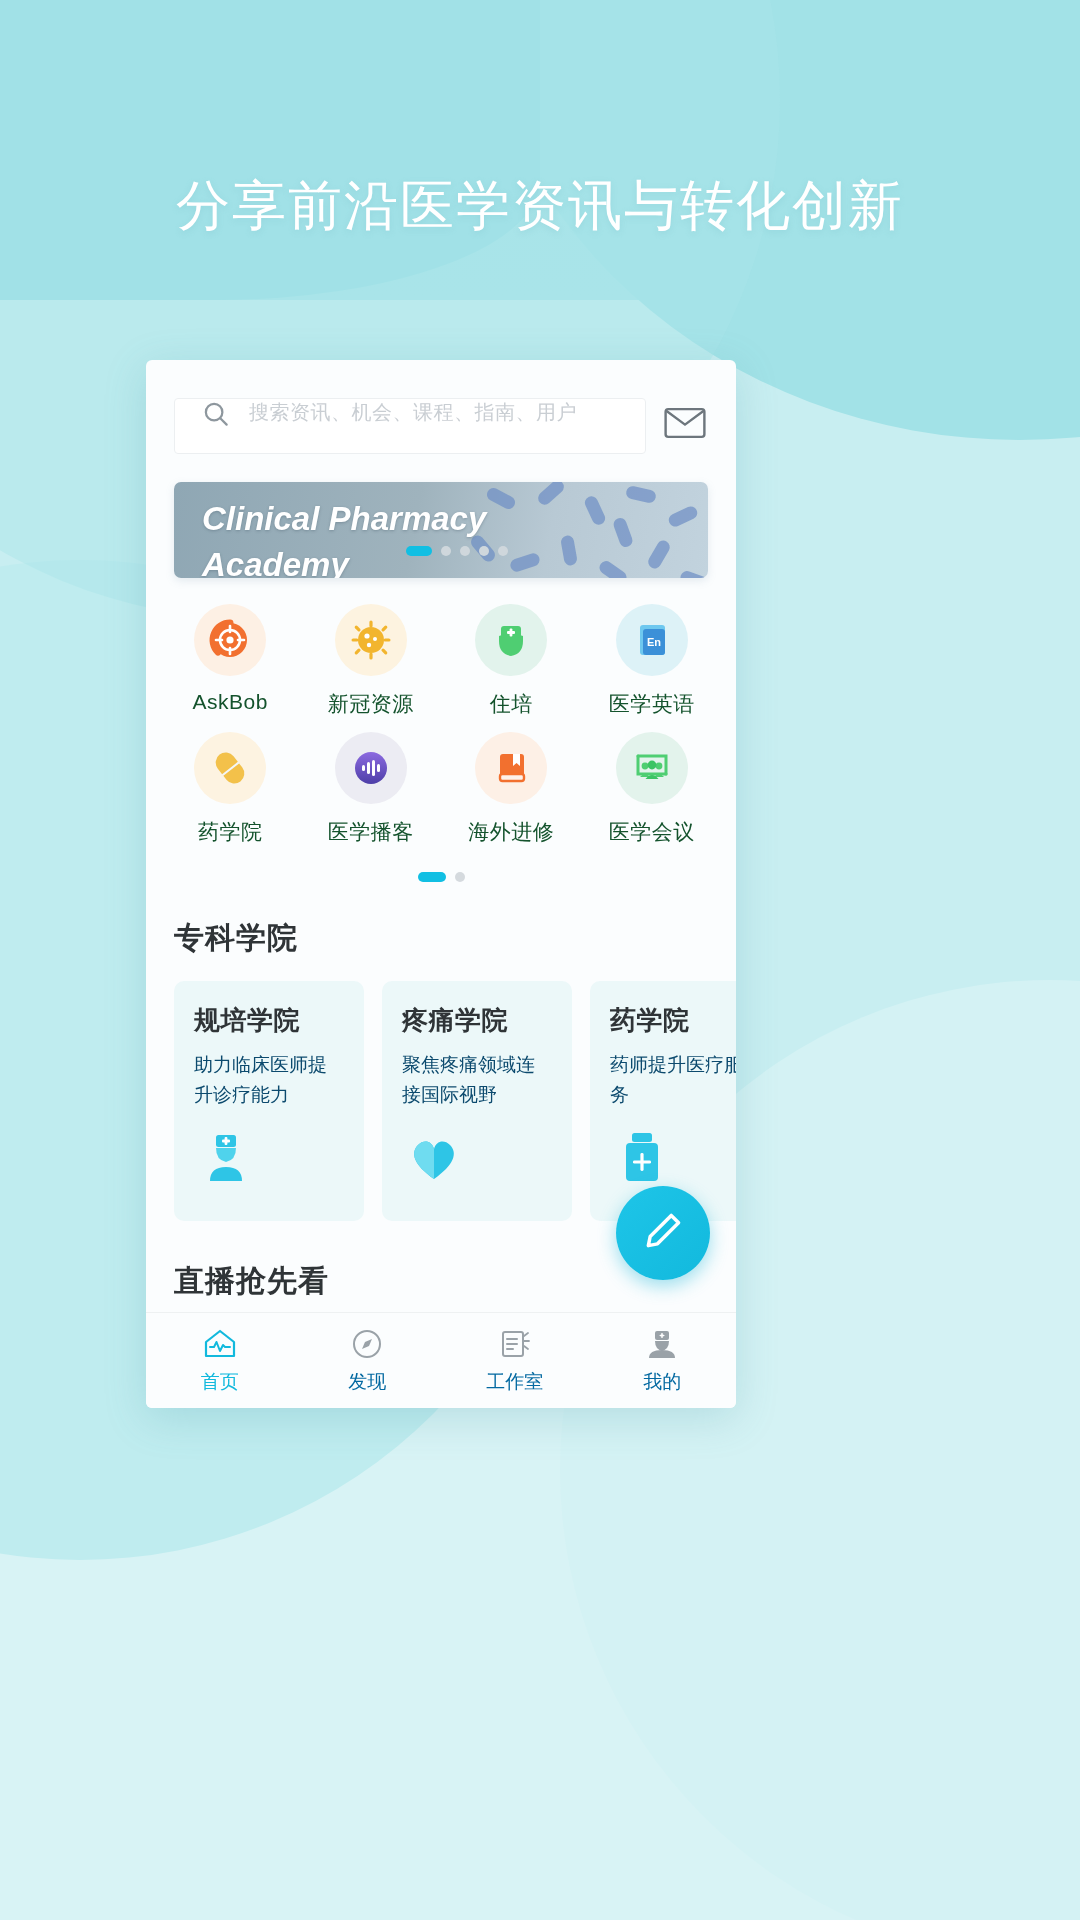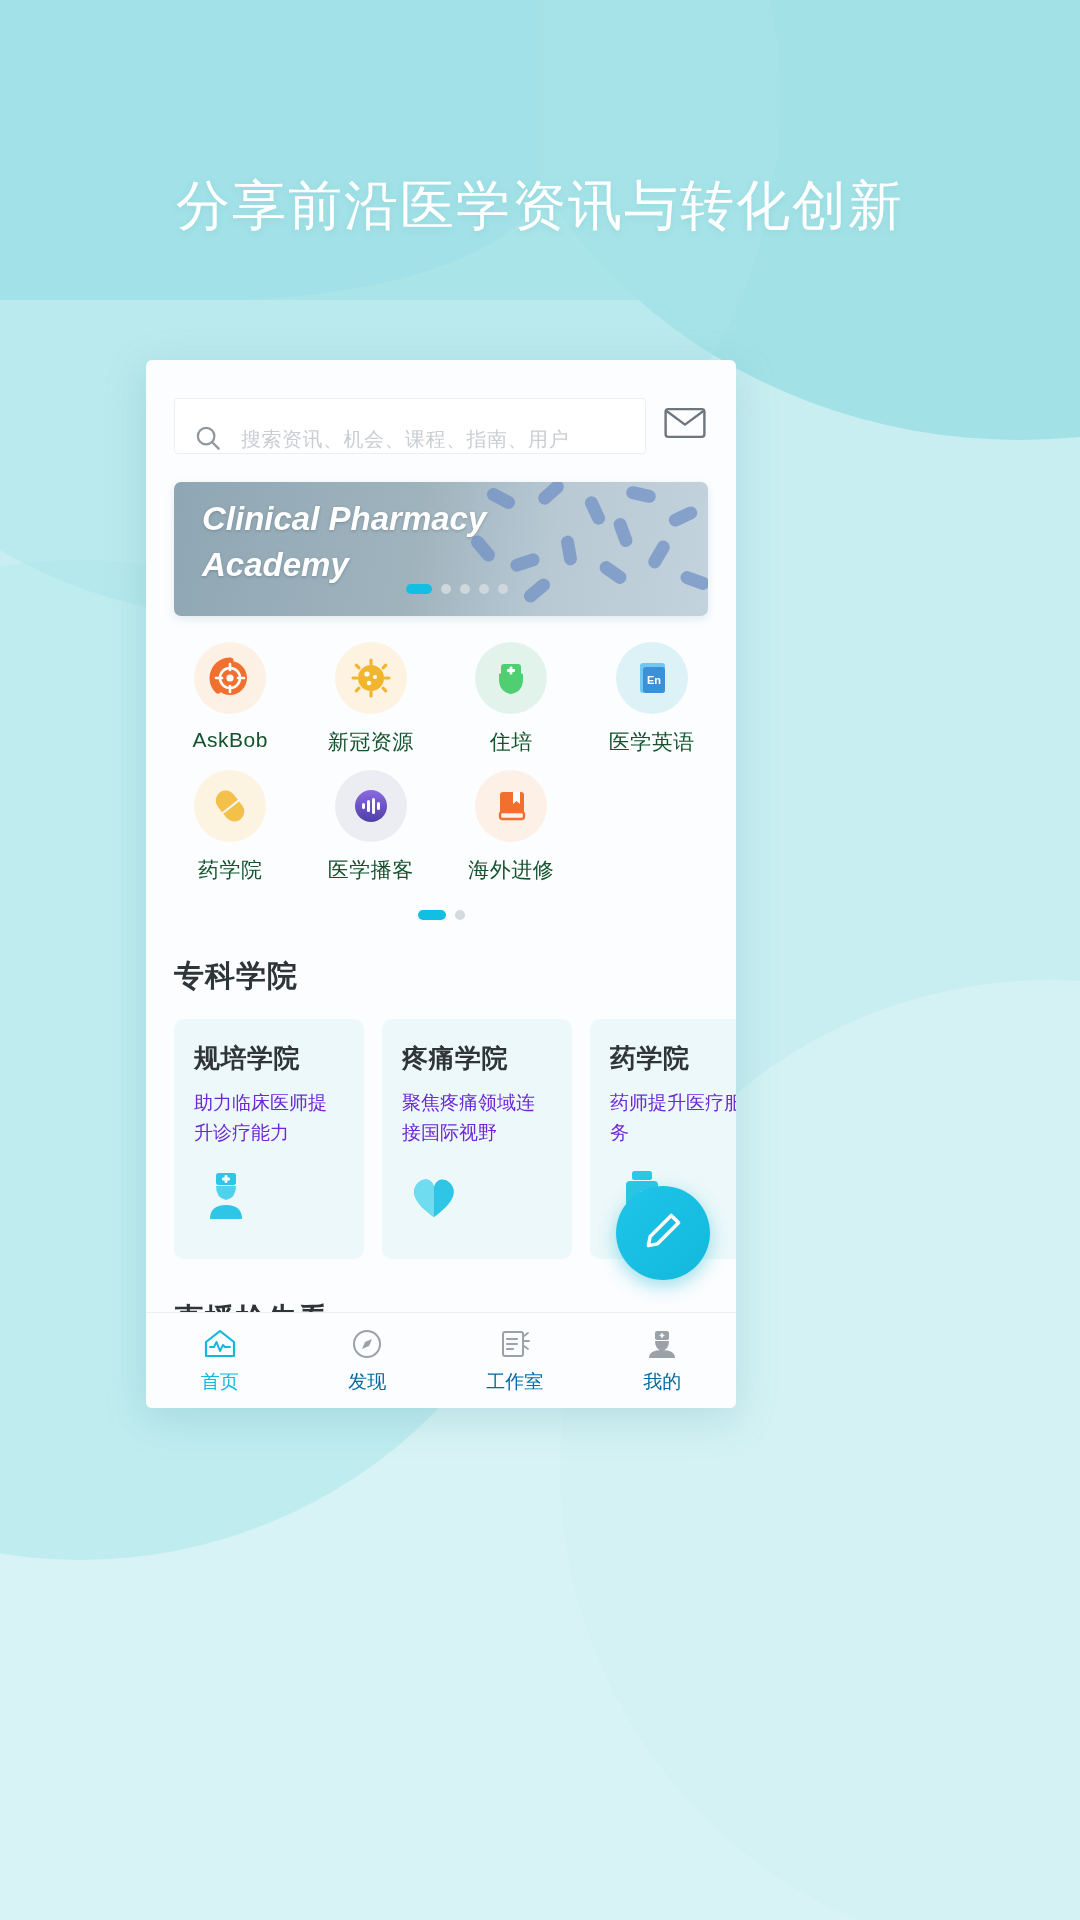--- a/index.html
+++ b/index.html
@@ -79,36 +79,36 @@
   .search-row {
     display: flex; align-items: center;
     padding: 38px 30px 0 28px;
     gap: 18px;
   }
   .search-box {
     flex: 1; height: 56px;
     border: 1px solid #eceff1;
     border-radius: 4px;
     background: #fff;
-    display: flex; align-items: flex-end;
-    padding: 0 18px;
+    display: flex; align-items: flex-start;
+    padding: 0 26px;
     gap: 18px;
   }
   .search-icon svg { display: block; }
   .search-ph {
     color: #c9ced3; font-size: 20px; letter-spacing: .5px;
   }
   .mail-icon { width: 42px; height: 42px; }
   .mail-icon svg { display: block; }
 
   
   .banner {
     position: relative;
     margin: 28px 28px 0 28px;
-    height: 134px;
+    height: 96px;
     border-radius: 7px;
     overflow: hidden;
     background: linear-gradient(100deg, #8fa7b4 0%, #9fb3bd 45%, #b8c9d4 70%, #c2d3de 100%);
     box-shadow: 0 3px 8px rgba(120,150,170,0.18);
   }
   .banner-pills { position: absolute; right: 0; top: 0; width: 250px; height: 122px; opacity: .85; }
   .banner-pills span {
     position: absolute; width: 30px; height: 13px; border-radius: 7px;
     background: #6f8fc4; opacity: .85;
   }
@@ -167,21 +167,21 @@
   }
   .card {
     width: 190px; height: 240px;
     background: #ecf8f9;
     border-radius: 10px;
     padding: 22px 20px 0 20px;
     position: relative;
     flex: 0 0 auto;
   }
   .card-title { font-size: 26px; font-weight: bold; color: #2f3437; letter-spacing: .5px; }
-  .card-desc { margin-top: 12px; font-size: 19px; color: #6d28d9; line-height: 30px; }
+  .card-desc { margin-top: 12px; font-size: 19px; color: #0c4a6e; line-height: 30px; }
   .card-ic { position: absolute; left: 22px; bottom: 34px; width: 60px; height: 60px; }
 
   
   .live-title {
     padding: 40px 28px 0 28px;
     font-size: 30px; font-weight: bold; color: #2f3437; letter-spacing: 1px;
   }
   .live-row { display: flex; gap: 16px; padding: 22px 0 0 28px; }
   .live-card {
     height: 80px; border-radius: 8px;
@@ -386,20 +386,35 @@
           <svg width="44" height="44" viewBox="0 0 44 44">
             <rect x="11" y="8" width="24" height="27" rx="3" fill="#f2702f"></rect>
             <path d="M11 28 h24 v4 a3 3 0 0 1 -3 3 H14 a3 3 0 0 1 -3 -3 Z" fill="#fff" opacity=".9"></path>
             <rect x="11" y="28" width="24" height="7" rx="2.5" fill="none" stroke="#f2702f" stroke-width="2.4"></rect>
             <path d="M24 8 h7 v12 l-3.5 -3 l-3.5 3 Z" fill="#fff"></path>
           </svg>
         </div>
         <span class="ic-label">海外进修</span>
       </div>
 
+      <div class="grid-cell">
+        <div class="ic-wrap ic-meeting">
+          <svg width="44" height="44" viewBox="0 0 44 44">
+            <path d="M8 10 h28 v18" fill="none" stroke="#4fce72" stroke-width="3" stroke-linecap="round"></path>
+            <path d="M8 10 v18 h28" fill="none" stroke="#4fce72" stroke-width="3" stroke-linecap="round"></path>
+            <circle cx="15" cy="20" r="3.4" fill="#4fce72"></circle>
+            <path d="M10 31 q5 -6 10 0 Z" fill="#4fce72"></path>
+            <circle cx="29" cy="20" r="3.4" fill="#4fce72"></circle>
+            <path d="M24 31 q5 -6 10 0 Z" fill="#4fce72"></path>
+            <circle cx="22" cy="19" r="4.4" fill="#3cc464"></circle>
+            <path d="M15.5 33 q6.5 -8 13 0 Z" fill="#3cc464"></path>
+          </svg>
+        </div>
+        <span class="ic-label">医学会议</span>
+      </div>
 
     </div>
 
     <div class="dots-row">
       <i class="on"></i>
         <i></i>
     </div>
 
     <div class="sec-title">专科学院</div>
 

